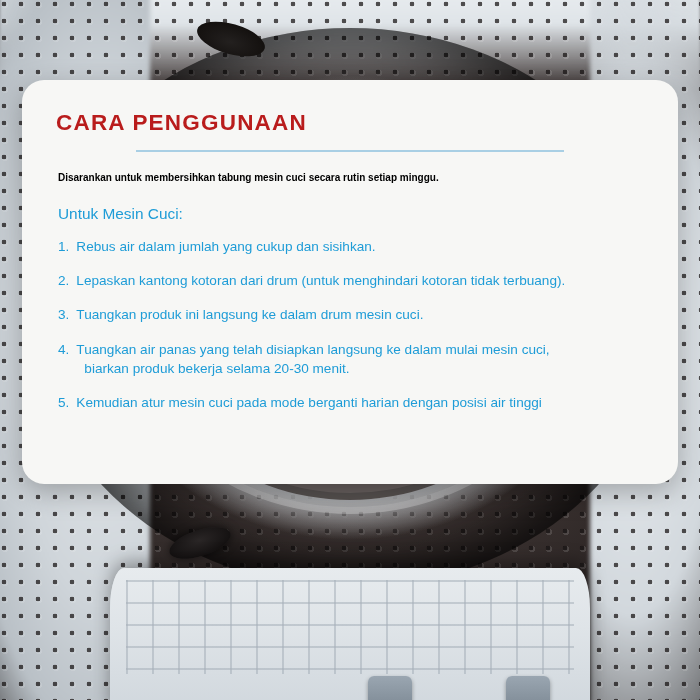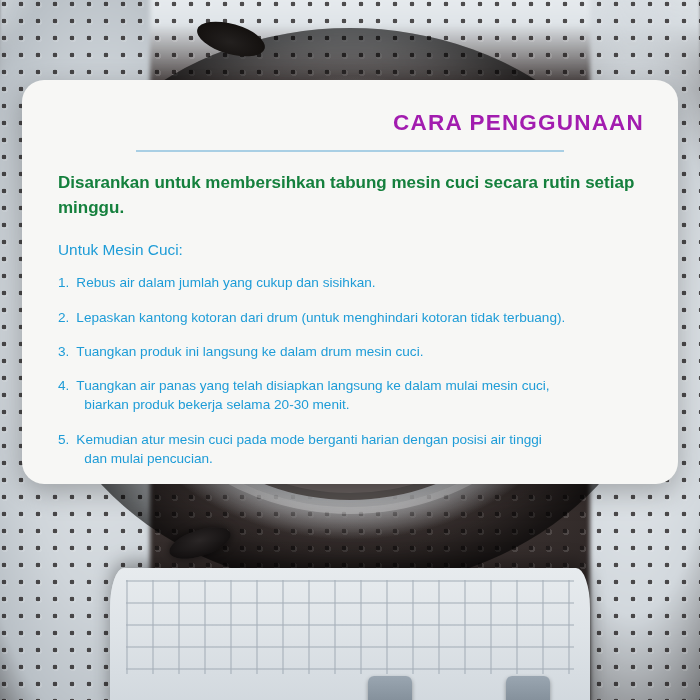--- a/index.html
+++ b/index.html
@@ -175,36 +175,36 @@
     top: 80px;
     width: 656px;
     height: 404px;
     background: #f7f7f5;
     border-radius: 22px;
     box-shadow: 0 8px 28px rgba(0,0,0,0.28);
     padding: 26px 34px 20px 34px;
   }
 
   .card-title {
-    color: #a21caf;
+    color: #b91c1c;
     font-size: 22.5px;
     font-weight: bold;
     letter-spacing: 1.2px;
-    text-align: right;
+    text-align: left;
     margin: 4px 0 0 0;
   }
   .divider {
     width: 428px;
     height: 1.6px;
     background: #a9cfe4;
     margin: 14px auto 18px auto;
   }
   .intro {
-    color: #15803d;
-    font-size: 17px;
+    color: #000000;
+    font-size: 10px;
     font-weight: bold;
     line-height: 1.52;
     margin: 0 0 6px 2px;
   }
   .subhead {
     color: #1e9cd7;
     font-size: 15.4px;
     font-weight: normal;
     margin: 20px 0 14px 2px;
   }
@@ -274,19 +274,18 @@
         <span class="num">4.</span>
         <span class="txt">
           <span>Tuangkan air panas yang telah disiapkan langsung ke dalam mulai mesin cuci,</span>
           <span class="step-extra">biarkan produk bekerja selama 20-30 menit.</span>
         </span>
       </li>
       <li>
         <span class="num">5.</span>
         <span class="txt">
           <span>Kemudian atur mesin cuci pada mode berganti harian dengan posisi air tinggi</span>
-          <span class="step-extra">dan mulai pencucian.</span>
         </span>
       </li>
     </ol>
   </div>
 
 </div>
 
 </body></html>

